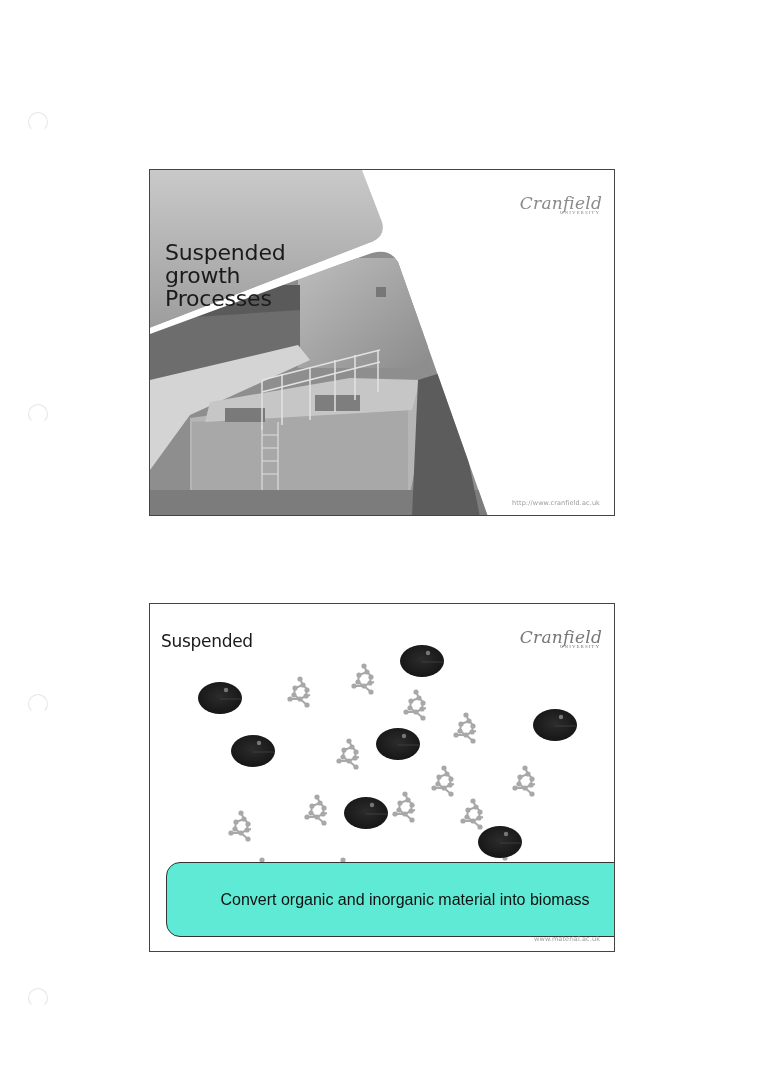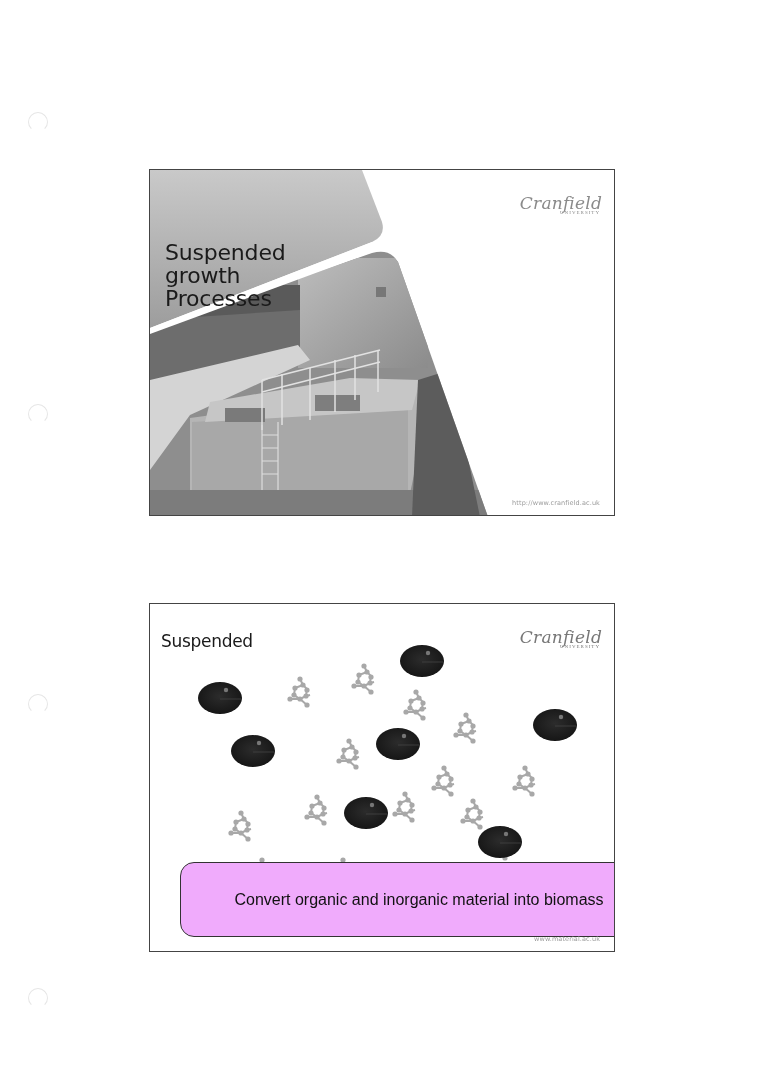--- a/index.html
+++ b/index.html
@@ -41,22 +41,22 @@
   #slide2 .slide-title { left: 11px; top: 27px; font-size: 17px; letter-spacing: -0.3px; }
 
   .footer-url {
     position: absolute; right: 14px; bottom: 8px; font-size: 6.5px; color: #9a9a9a;
     letter-spacing: 0.1px;
   }
 
   .diagram-svg { position: absolute; left: 0; top: 0; }
 
   .caption-box {
-    position: absolute; left: 30px; top: 258px; width: 478px; height: 75px;
-    border: 1.5px solid #333; border-radius: 14px; background: #f0abfc; box-sizing: border-box;
+    position: absolute; left: 16px; top: 258px; width: 478px; height: 75px;
+    border: 1.5px solid #333; border-radius: 14px; background: #5eead4; box-sizing: border-box;
     display: flex; align-items: center; justify-content: center; text-align: center;
     font-family: "Liberation Sans", sans-serif; font-size: 16px; line-height: 22px; color: #111;
     padding: 0 20px;
   }
 </style>
 </head>
 <body>
 
 <div class="punch-hole" style="top:112px;"></div>
 <div class="punch-hole" style="top:404px;"></div>

